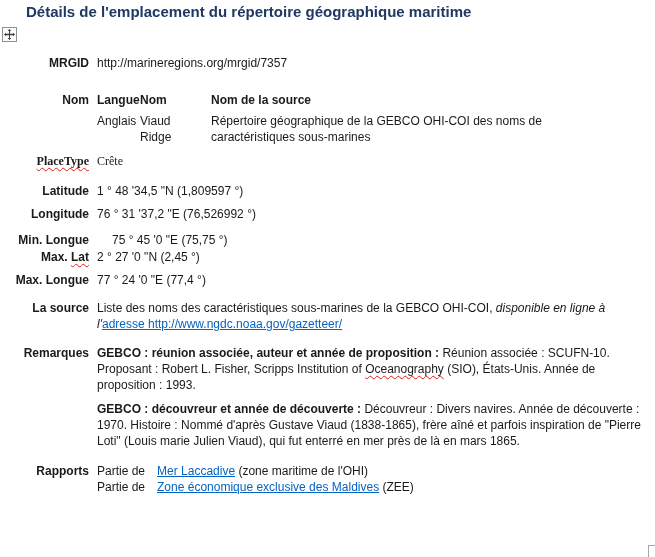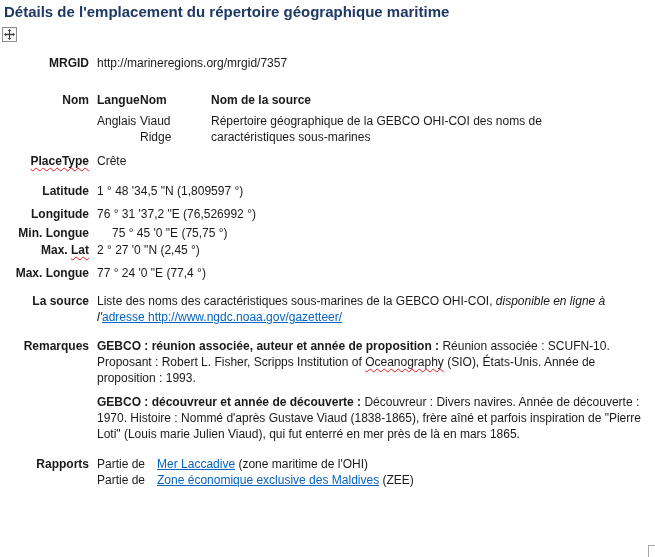--- a/index.html
+++ b/index.html
@@ -2,46 +2,46 @@
 <html><head>
 <meta charset="utf-8">
 <style>
   html,body{margin:0;padding:0;}
   body{
     width:655px;height:557px;position:relative;overflow:hidden;
     background:#ffffff;color:#1a1a1a;
     font-family:"Liberation Sans",sans-serif;
   }
   .title{
-    position:absolute;left:4px;top:3px;
+    position:absolute;left:26px;top:3px;
     font-size:15px;font-weight:bold;color:#1f3864;white-space:nowrap;
   }
   .move-handle{
     position:absolute;left:2px;top:27px;width:13px;height:13px;
     border:1px solid #8f8f8f;background:#fbfbfb;
     display:flex;align-items:center;justify-content:center;box-sizing:content-box;
   }
   .resize-handle{
     position:absolute;left:648px;top:545px;width:16px;height:16px;
     border-top:1px solid #a6a6a6;border-left:1px solid #a6a6a6;background:#ffffff;
   }
   .content{position:absolute;left:0;top:0;width:557px;}
   .row{
     display:grid;grid-template-columns:89px 551px;column-gap:8px;
     font-size:12px;line-height:16px;
   }
   .label{text-align:right;font-weight:bold;white-space:nowrap;}
   .value{}
   .r-mrgid{margin-top:55px;}
   .r-nom{margin-top:21px;}
-  .r-placetype{margin-top:8px;}
+  .r-placetype{margin-top:8px;font-family:Liberation Serif, serif;}
   .r-latitude{margin-top:14px;}
   .r-longitude{margin-top:7px;}
   .r-minlat{margin-top:11px;}
-  .r-minlong{margin-top:3px;gap:23px;}
+  .r-minlong{margin-top:10px;gap:23px;}
   .r-maxlat{margin-top:1px;}
   .r-maxlong{margin-top:7px;}
   .r-source{margin-top:12px;}
   .r-remarks{margin-top:13px;}
   .r-reports{margin-top:14px;}
   .nom-grid{display:grid;grid-template-columns:43px 71px 345px;row-gap:5px;}
   .nh{font-weight:bold;}
   .nom-narrow{max-width:52px;}
   .sp{
     text-decoration:underline wavy #e01e1e 1px;

